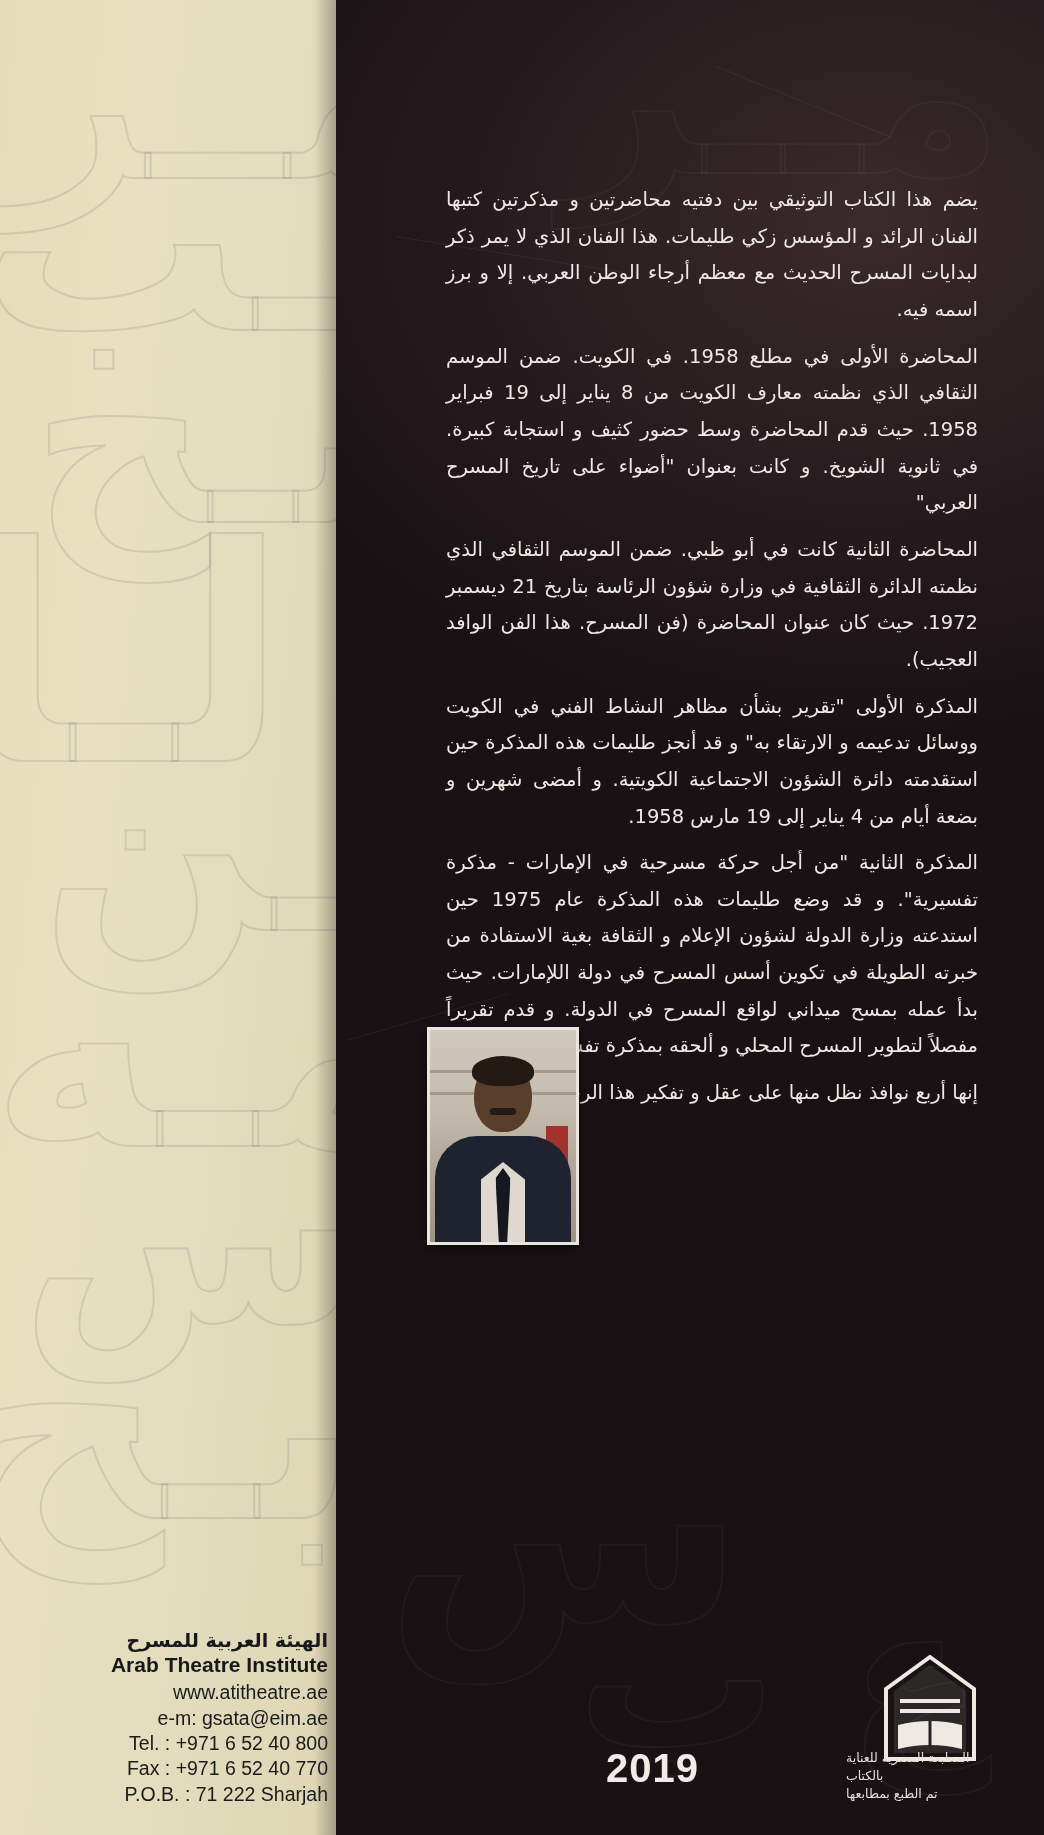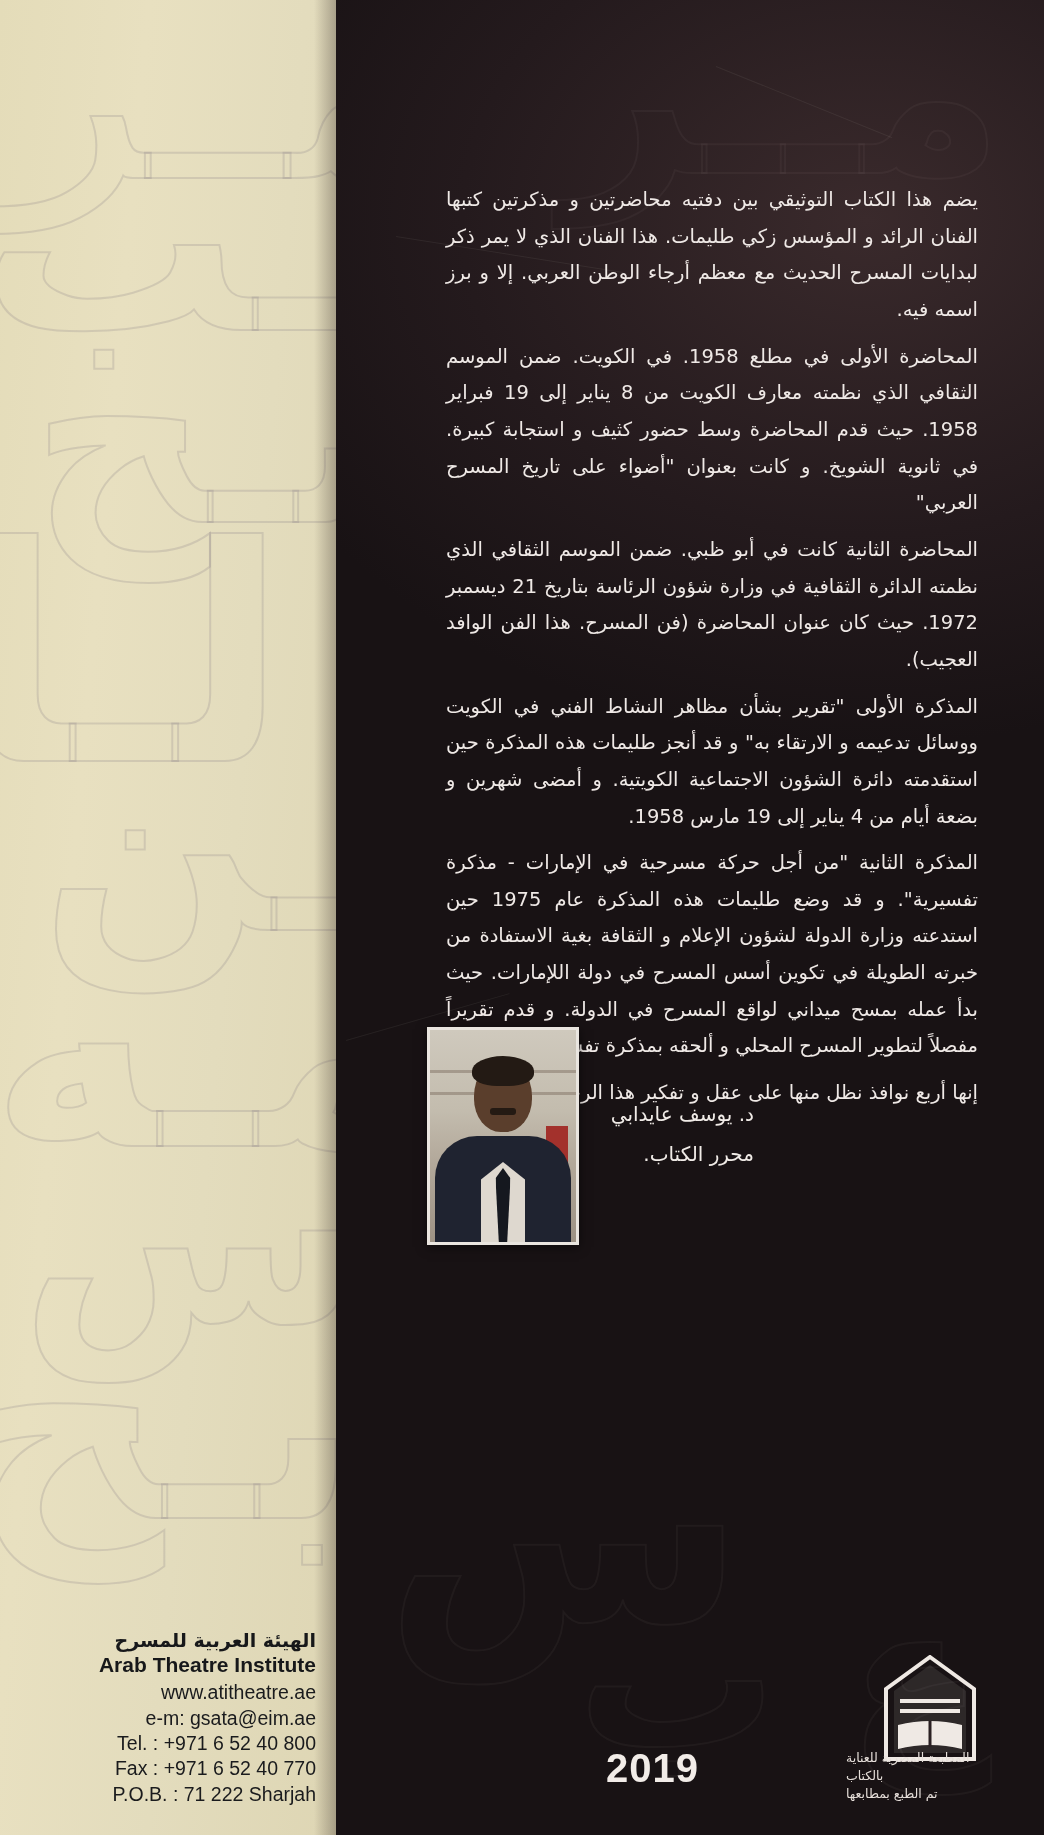--- a/index.html
+++ b/index.html
@@ -46,21 +46,21 @@
     width: 22px; height: 100%;
     background: linear-gradient(to left, rgba(60,50,45,0.35), rgba(60,50,45,0));
   }
 
   
   .publisher {
     position: absolute;
     left: 0;
     right: 0;
     bottom: 28px;
-    padding-right: 20px;
+    padding-right: 8px;
     text-align: right;
     direction: rtl;
     color: #17181a;
   }
   .publisher .ar-name {
     font-size: 19px;
     font-weight: 700;
     letter-spacing: 0px;
     margin-bottom: 2px;
   }
@@ -307,24 +307,20 @@
       <div class="photo-wallline" style="top:62px;"></div>
       <div class="photo-red"></div>
       <div class="ph-body"></div>
       <div class="ph-shirt"></div>
       <div class="ph-tie"></div>
       <div class="ph-head"></div>
       <div class="ph-hair"></div>
       <div class="ph-mous"></div>
     </div>
 
-    <div class="author-caption">
-      <div>د. يوسف عايدابي</div>
-      <div>محرر الكتاب.</div>
-    </div>
 
     <div class="year">2019</div>
 
     <div class="logo-box">
       <svg class="logo-arch" viewBox="0 0 104 108">
         <path d="M52 2 L96 34 L96 104 L8 104 L8 34 Z" fill="none" stroke="#efe9e4" stroke-width="4"></path>
         <path d="M52 10 L88 36 L88 98 L16 98 L16 36 Z" fill="#efe9e4" opacity="0.10"></path>
         <rect x="22" y="44" width="60" height="4" fill="#efe9e4"></rect>
         <rect x="22" y="54" width="60" height="4" fill="#efe9e4"></rect>
         <path d="M20 70 Q52 62 84 70 L84 94 Q52 86 20 94 Z" fill="#efe9e4"></path>

